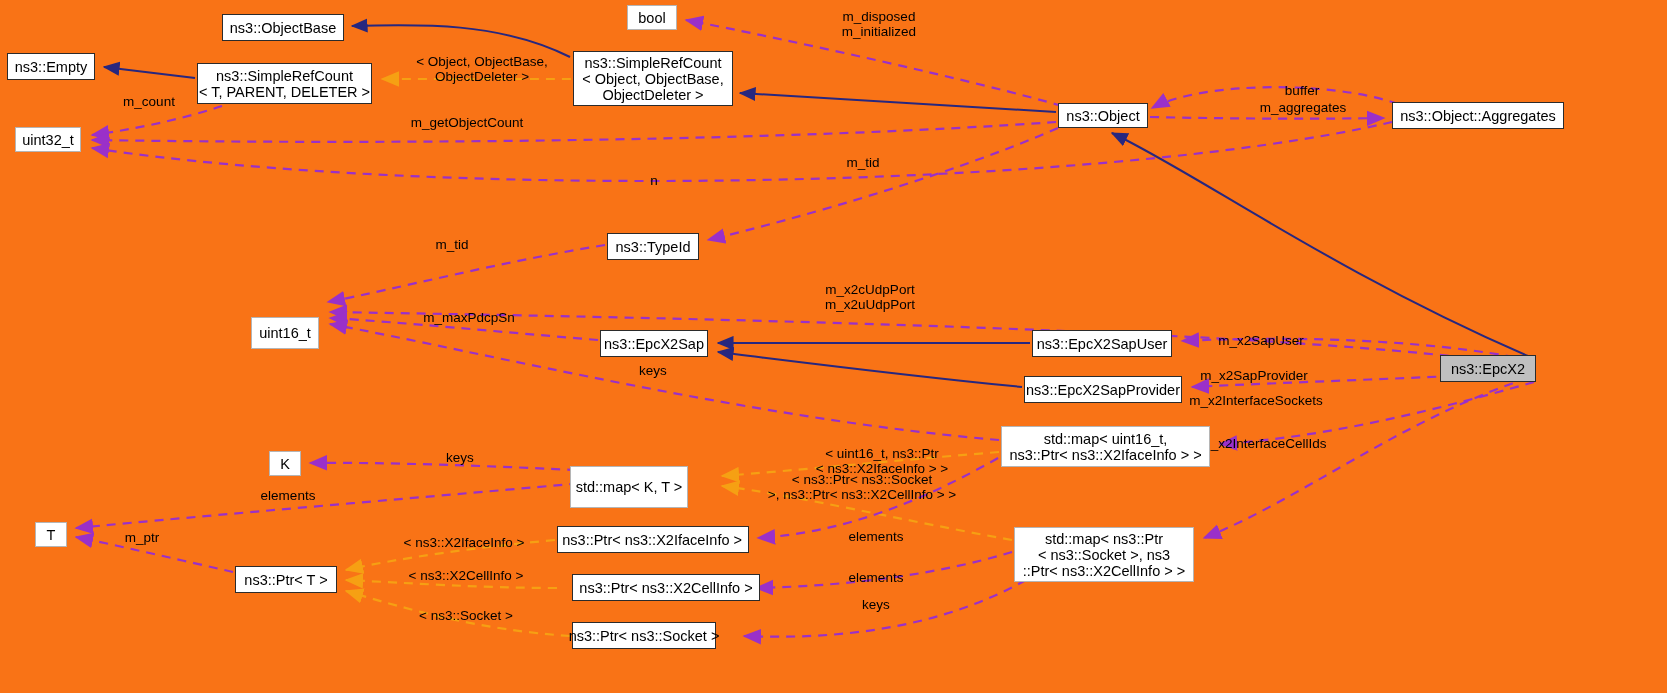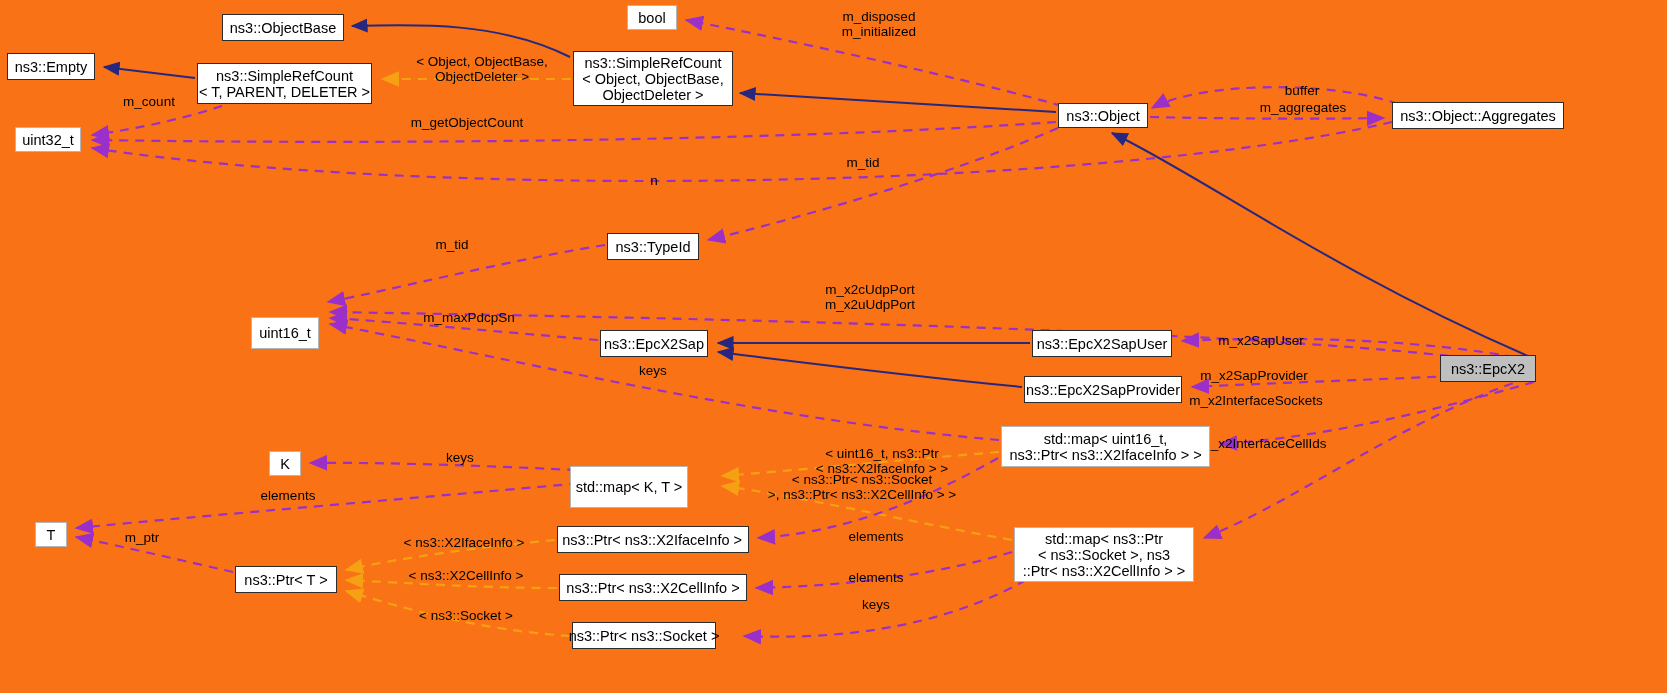--- a/index.html
+++ b/index.html
@@ -135,21 +135,21 @@
       <div class="node weak" style="left: 1001px; top: 426px; width: 209px; height: 41px;"><span>std::map&lt; uint16_t,
 ns3::Ptr&lt; ns3::X2IfaceInfo &gt; &gt;</span></div>
       <div class="node weak" style="left: 269px; top: 451px; width: 32px; height: 25px;"><span>K</span></div>
       <div class="node weak" style="left: 570px; top: 466px; width: 118px; height: 42px;"><span>std::map&lt; K, T &gt;</span></div>
       <div class="node weak" style="left: 35px; top: 522px; width: 32px; height: 25px;"><span>T</span></div>
       <div class="node strong" style="left: 557px; top: 526px; width: 192px; height: 27px; justify-content: flex-end;"><span>ns3::Ptr&lt; ns3::X2IfaceInfo &gt;</span></div>
       <div class="node weak" style="left: 1014px; top: 527px; width: 180px; height: 55px;"><span>std::map&lt; ns3::Ptr
 &lt; ns3::Socket &gt;, ns3
 ::Ptr&lt; ns3::X2CellInfo &gt; &gt;</span></div>
       <div class="node strong" style="left: 235px; top: 566px; width: 102px; height: 27px;"><span>ns3::Ptr&lt; T &gt;</span></div>
-      <div class="node strong" style="left: 559px; top: 574px; width: 188px; height: 27px;"><span>ns3::Ptr&lt; ns3::X2CellInfo &gt;</span></div>
+      <div class="node strong" style="left: 572px; top: 574px; width: 188px; height: 27px;"><span>ns3::Ptr&lt; ns3::X2CellInfo &gt;</span></div>
       <div class="node strong" style="left: 572px; top: 622px; width: 144px; height: 27px;"><span>ns3::Ptr&lt; ns3::Socket &gt;</span></div>
     </div>
 
   <div id="label-layer">
       <div class="edge-label" style="left: 391px; top: 54px; width: 182px;">&lt; Object, ObjectBase,
 ObjectDeleter &gt;</div>
       <div class="edge-label" style="left: 793px; top: 9px; width: 172px;">m_disposed
 m_initialized</div>
       <div class="edge-label" style="left: 107px; top: 94px; width: 84px;">m_count</div>
       <div class="edge-label" style="left: 390px; top: 115px; width: 154px;">m_getObjectCount</div>

